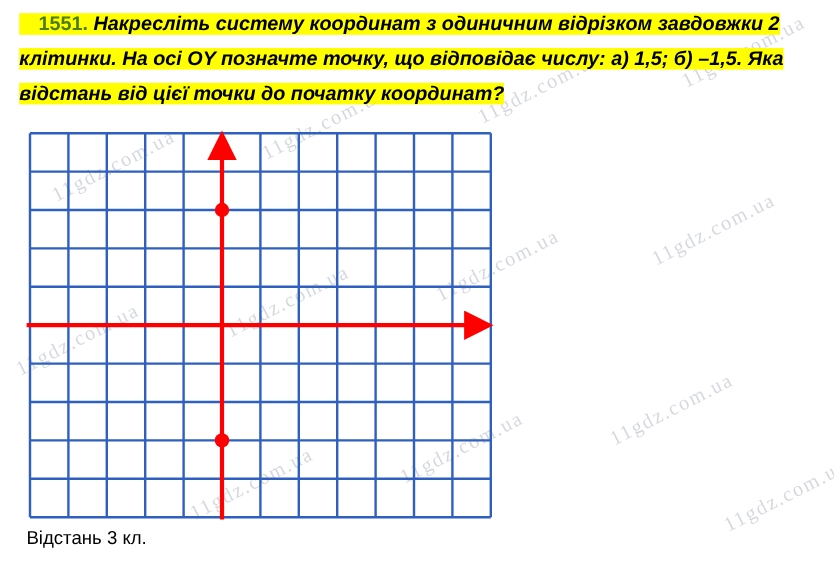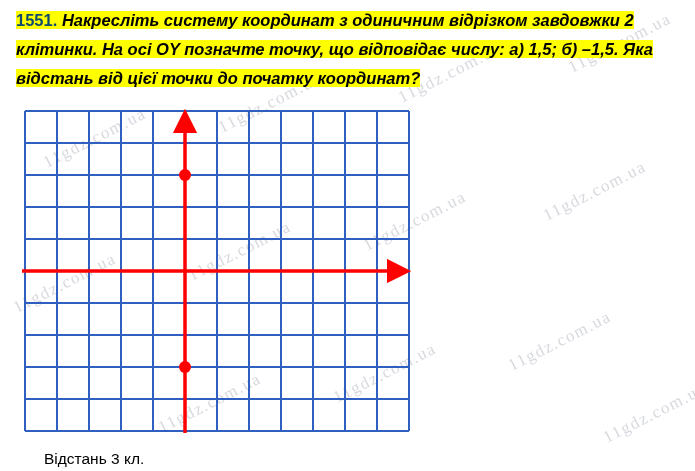--- a/index.html
+++ b/index.html
@@ -32,48 +32,48 @@
     background: #ffff00;
     font-size: 16.5px;
     font-weight: bold;
     font-style: italic;
     line-height: 29px;
     color: #000000;
     box-decoration-break: clone;
     -webkit-box-decoration-break: clone;
   }
   .task-number {
-    color: #0c4a6e;
+    color: #4d7c0f;
     font-weight: bold;
     font-style: normal;
+    padding-left: 16px;
   }
 
   
   .grid-wrap {
     position: absolute;
     left: 22px;
     top: 108px;
     width: 390px;
     height: 325px;
   }
   .grid-canvas {
     position: absolute;
     left: 0;
     top: 0;
   }
 
   
   .answer {
     position: absolute;
     left: 22px;
-    top: 450px;
+    top: 440px;
     font-size: 15.5px;
     color: #000000;
     font-family: "Liberation Sans", sans-serif;
-    margin-left: 22px;
   }
 
   
   .wm {
     position: absolute;
     color: #c9ccd4;
     opacity: 0.75;
     font-family: "Liberation Serif", serif;
     font-size: 17px;
     letter-spacing: 1.5px;

